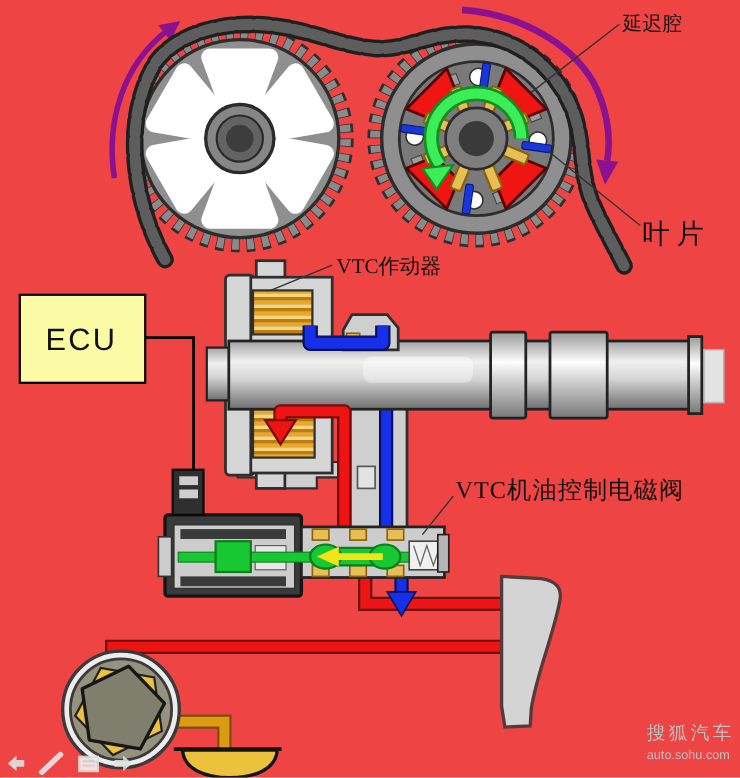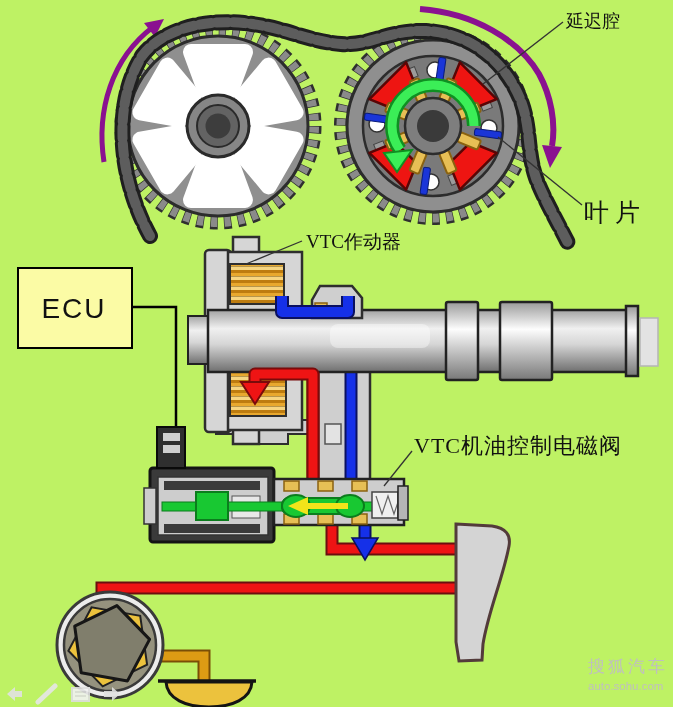--- a/index.html
+++ b/index.html
@@ -1,16 +1,16 @@
 <!DOCTYPE html>
 <html><head>
 <meta charset="utf-8">
 <style>
   html,body{margin:0;padding:0;background:#fff;}
-  .stage{position:relative;width:673px;height:707px;background:#bef264;overflow:hidden;
+  .stage{position:relative;width:673px;height:707px;background:#ef4444;overflow:hidden;
          font-family:"Liberation Sans",sans-serif;}
   svg{position:absolute;left:0;top:0;}
   .lbl-serif{font-family:"Liberation Serif",serif;fill:#111;}
   .lbl-sans{font-family:"Liberation Sans",sans-serif;fill:#111;}
   .wm{font-family:"Liberation Sans",sans-serif;fill:#bfbfbf;}
 </style>
 </head>
 <body>
 
 <div class="stage">

